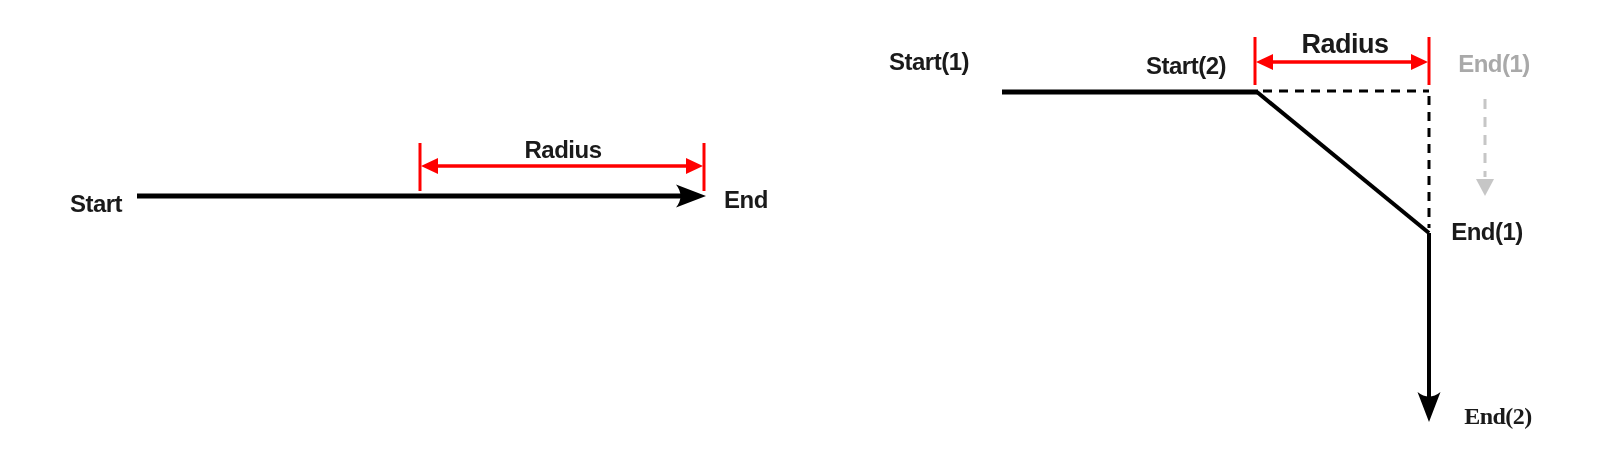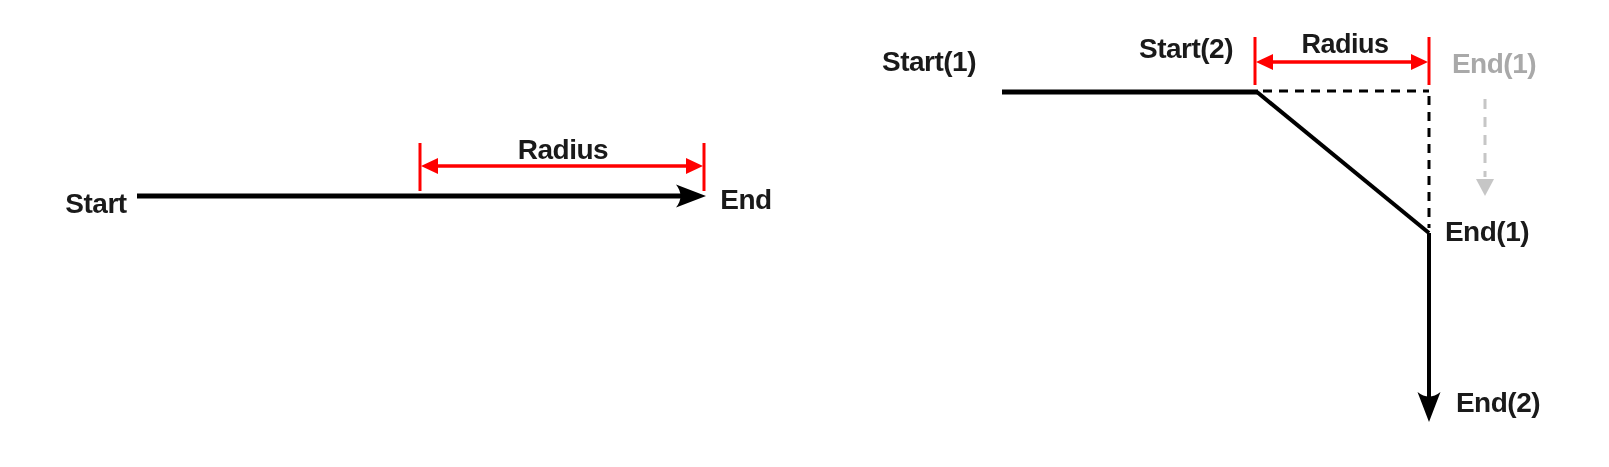--- a/index.html
+++ b/index.html
@@ -17,21 +17,21 @@
   }
   svg.layer {
     position: absolute;
     left: 0;
     top: 0;
   }
   .lbl {
     position: absolute;
     transform: translate(-50%, -50%);
     font-weight: 700;
-    font-size: 28px;
+    font-size: 24px;
     letter-spacing: -0.5px;
     color: #1a1a1a;
     white-space: nowrap;
     line-height: 1;
     user-select: none;
   }
   .lbl.small {
     font-size: 27px;
   }
   .ink-line { stroke: #000000; fill: none; }
@@ -78,18 +78,18 @@
       <line x1="1485" y1="99" x2="1485" y2="177" stroke-width="3" stroke-dasharray="10 8" stroke="#c6c6c6"></line>
       <path d="M 1485 196 L 1476 179 L 1494 179 Z" fill="#c6c6c6"></path>
     </g>
   </svg>
 
   <div class="lbl" style="left:96px; top:196px;margin-top:8px;">Start</div>
   <div class="lbl" style="left:746px; top:200px;">End</div>
   <div class="lbl" style="left:563px; top:150px;">Radius</div>
 
   <div class="lbl" style="left:929px; top:62px;">Start(1)</div>
-  <div class="lbl" style="left:1186px; top:49px;text-align:right;">Start(2)</div>
+  <div class="lbl" style="left:1186px; top:66px;text-align:right;">Start(2)</div>
   <div class="lbl small" style="left:1345px; top:44px;">Radius</div>
   <div class="lbl" style="left: 1494px; top: 64px; color: rgb(169, 169, 169);">End(1)</div>
   <div class="lbl" style="left:1487px; top:232px;">End(1)</div>
-  <div class="lbl" style="left:1498px; top:403px;">End(2)</div>
+  <div class="lbl" style="left:1498px; top:416px;font-family:Liberation Serif, serif;">End(2)</div>
 </div>
 
 </body></html>

